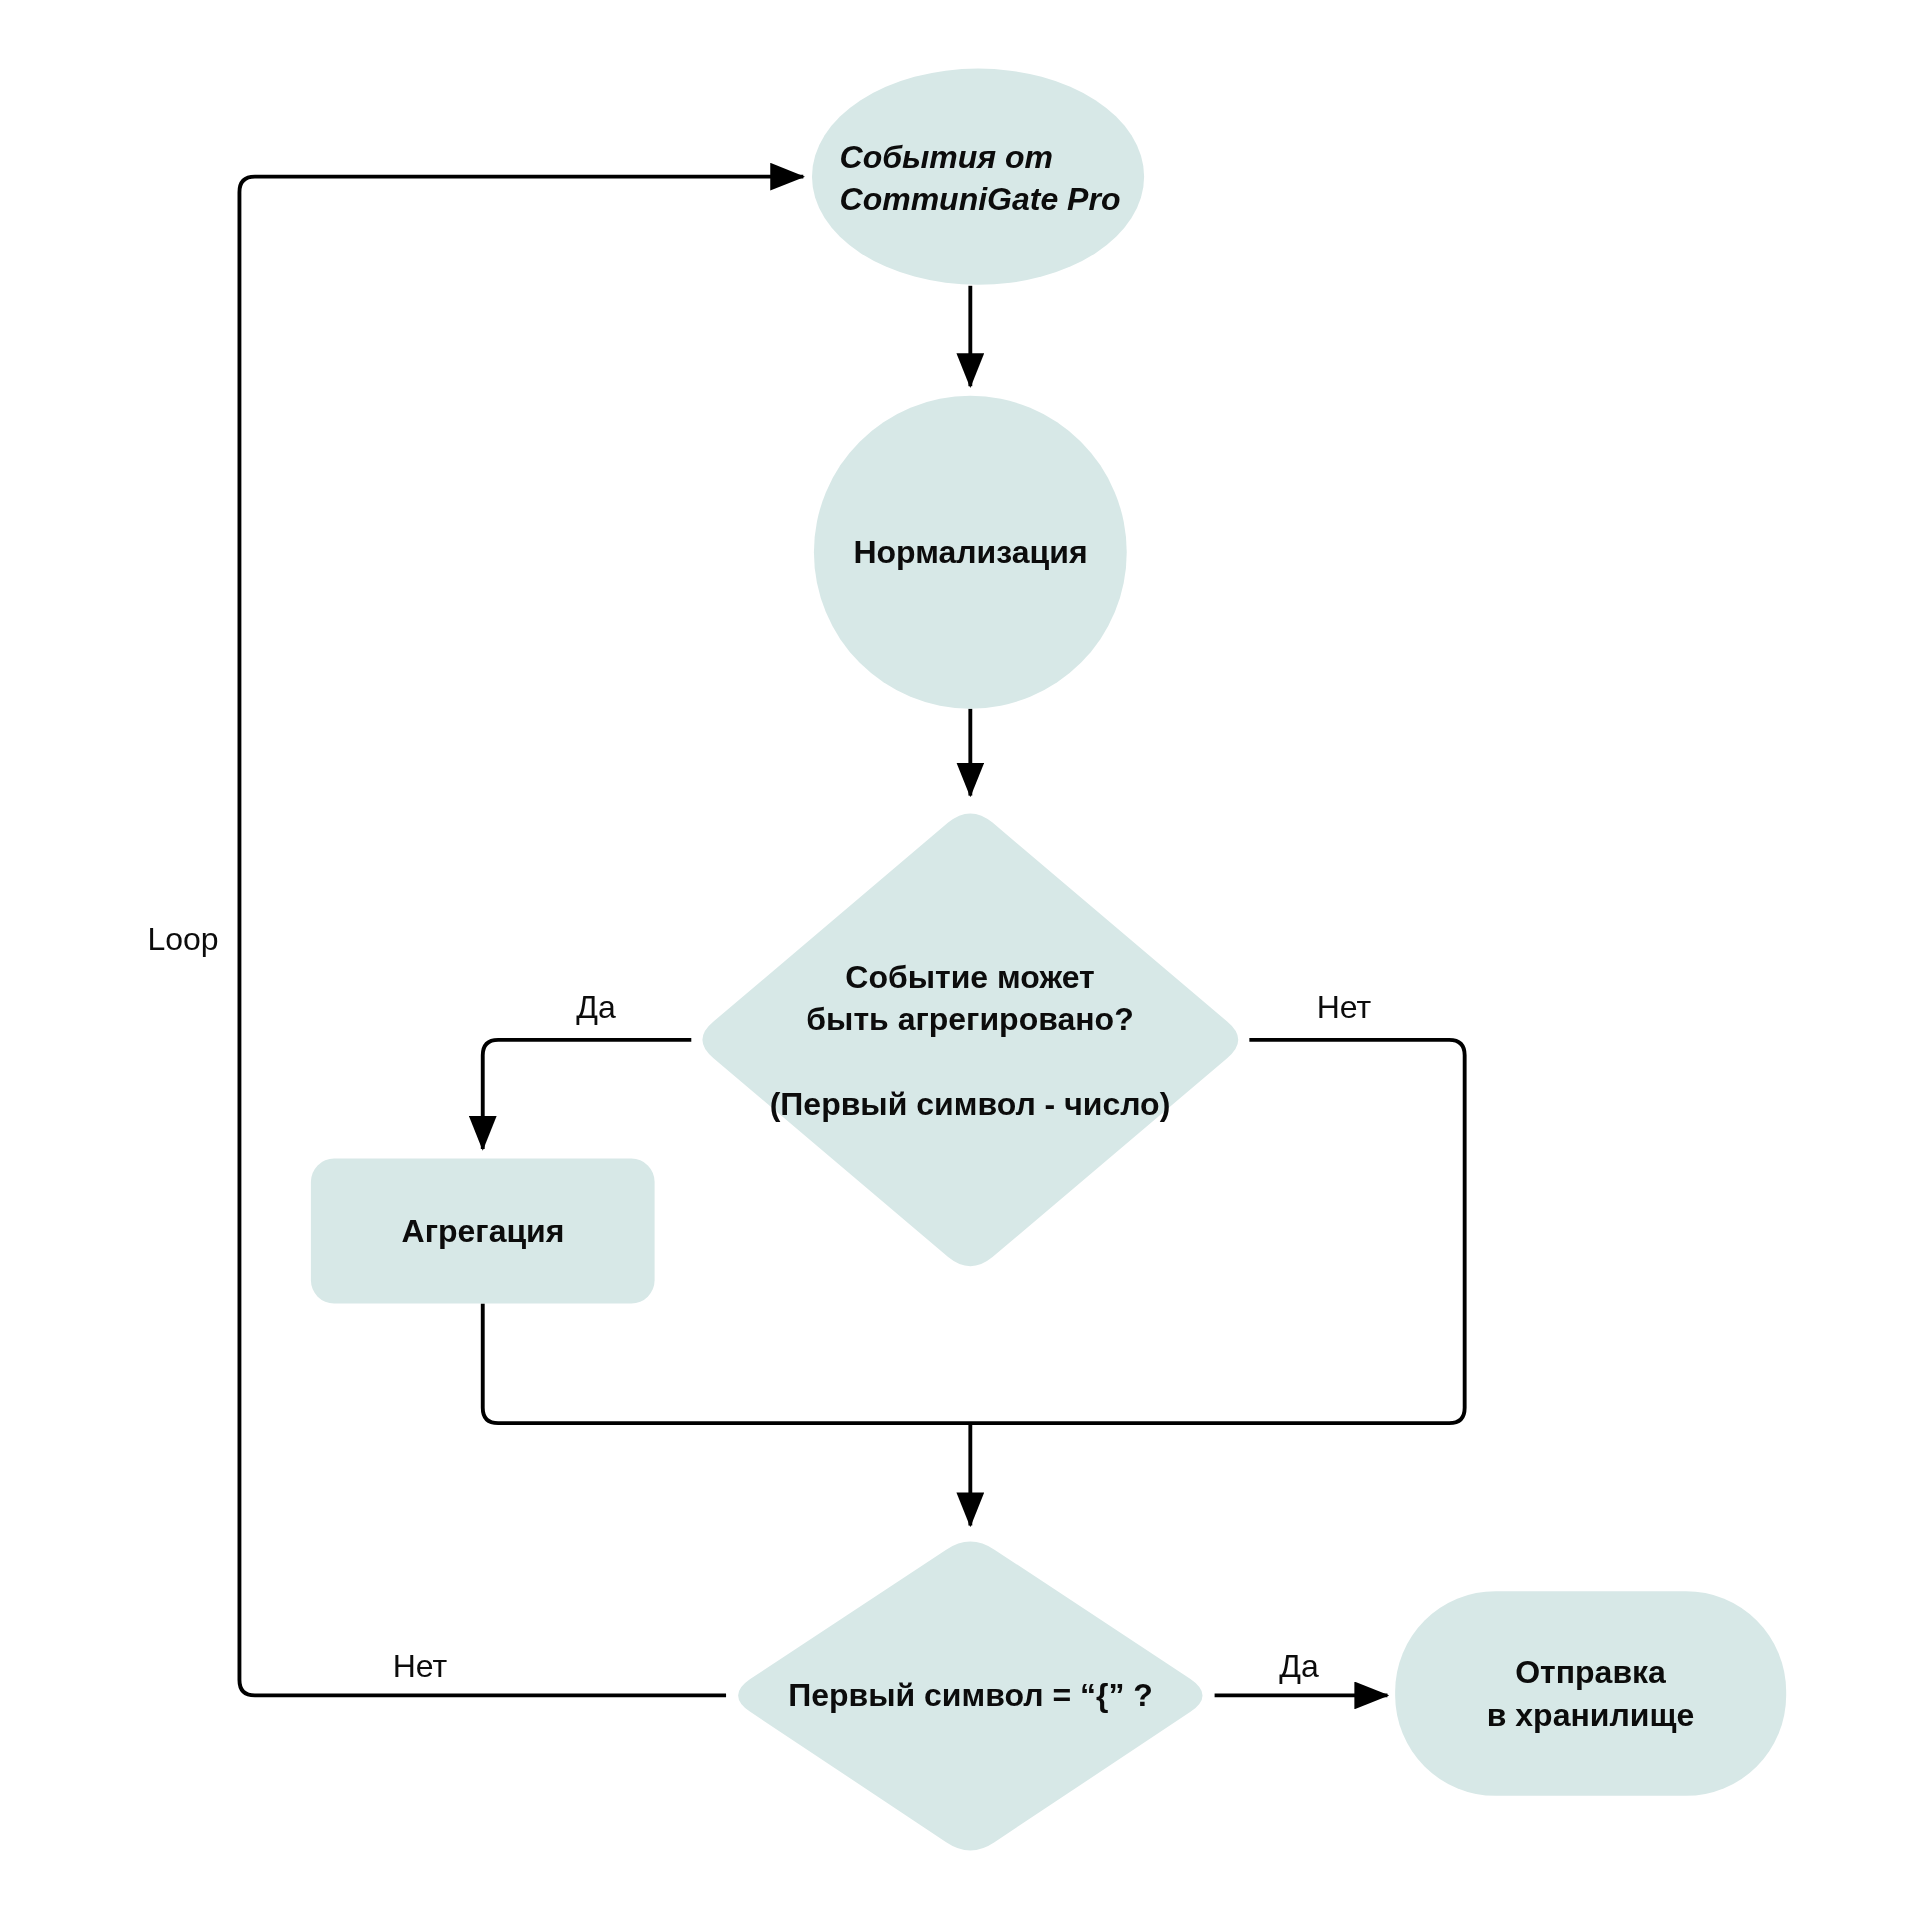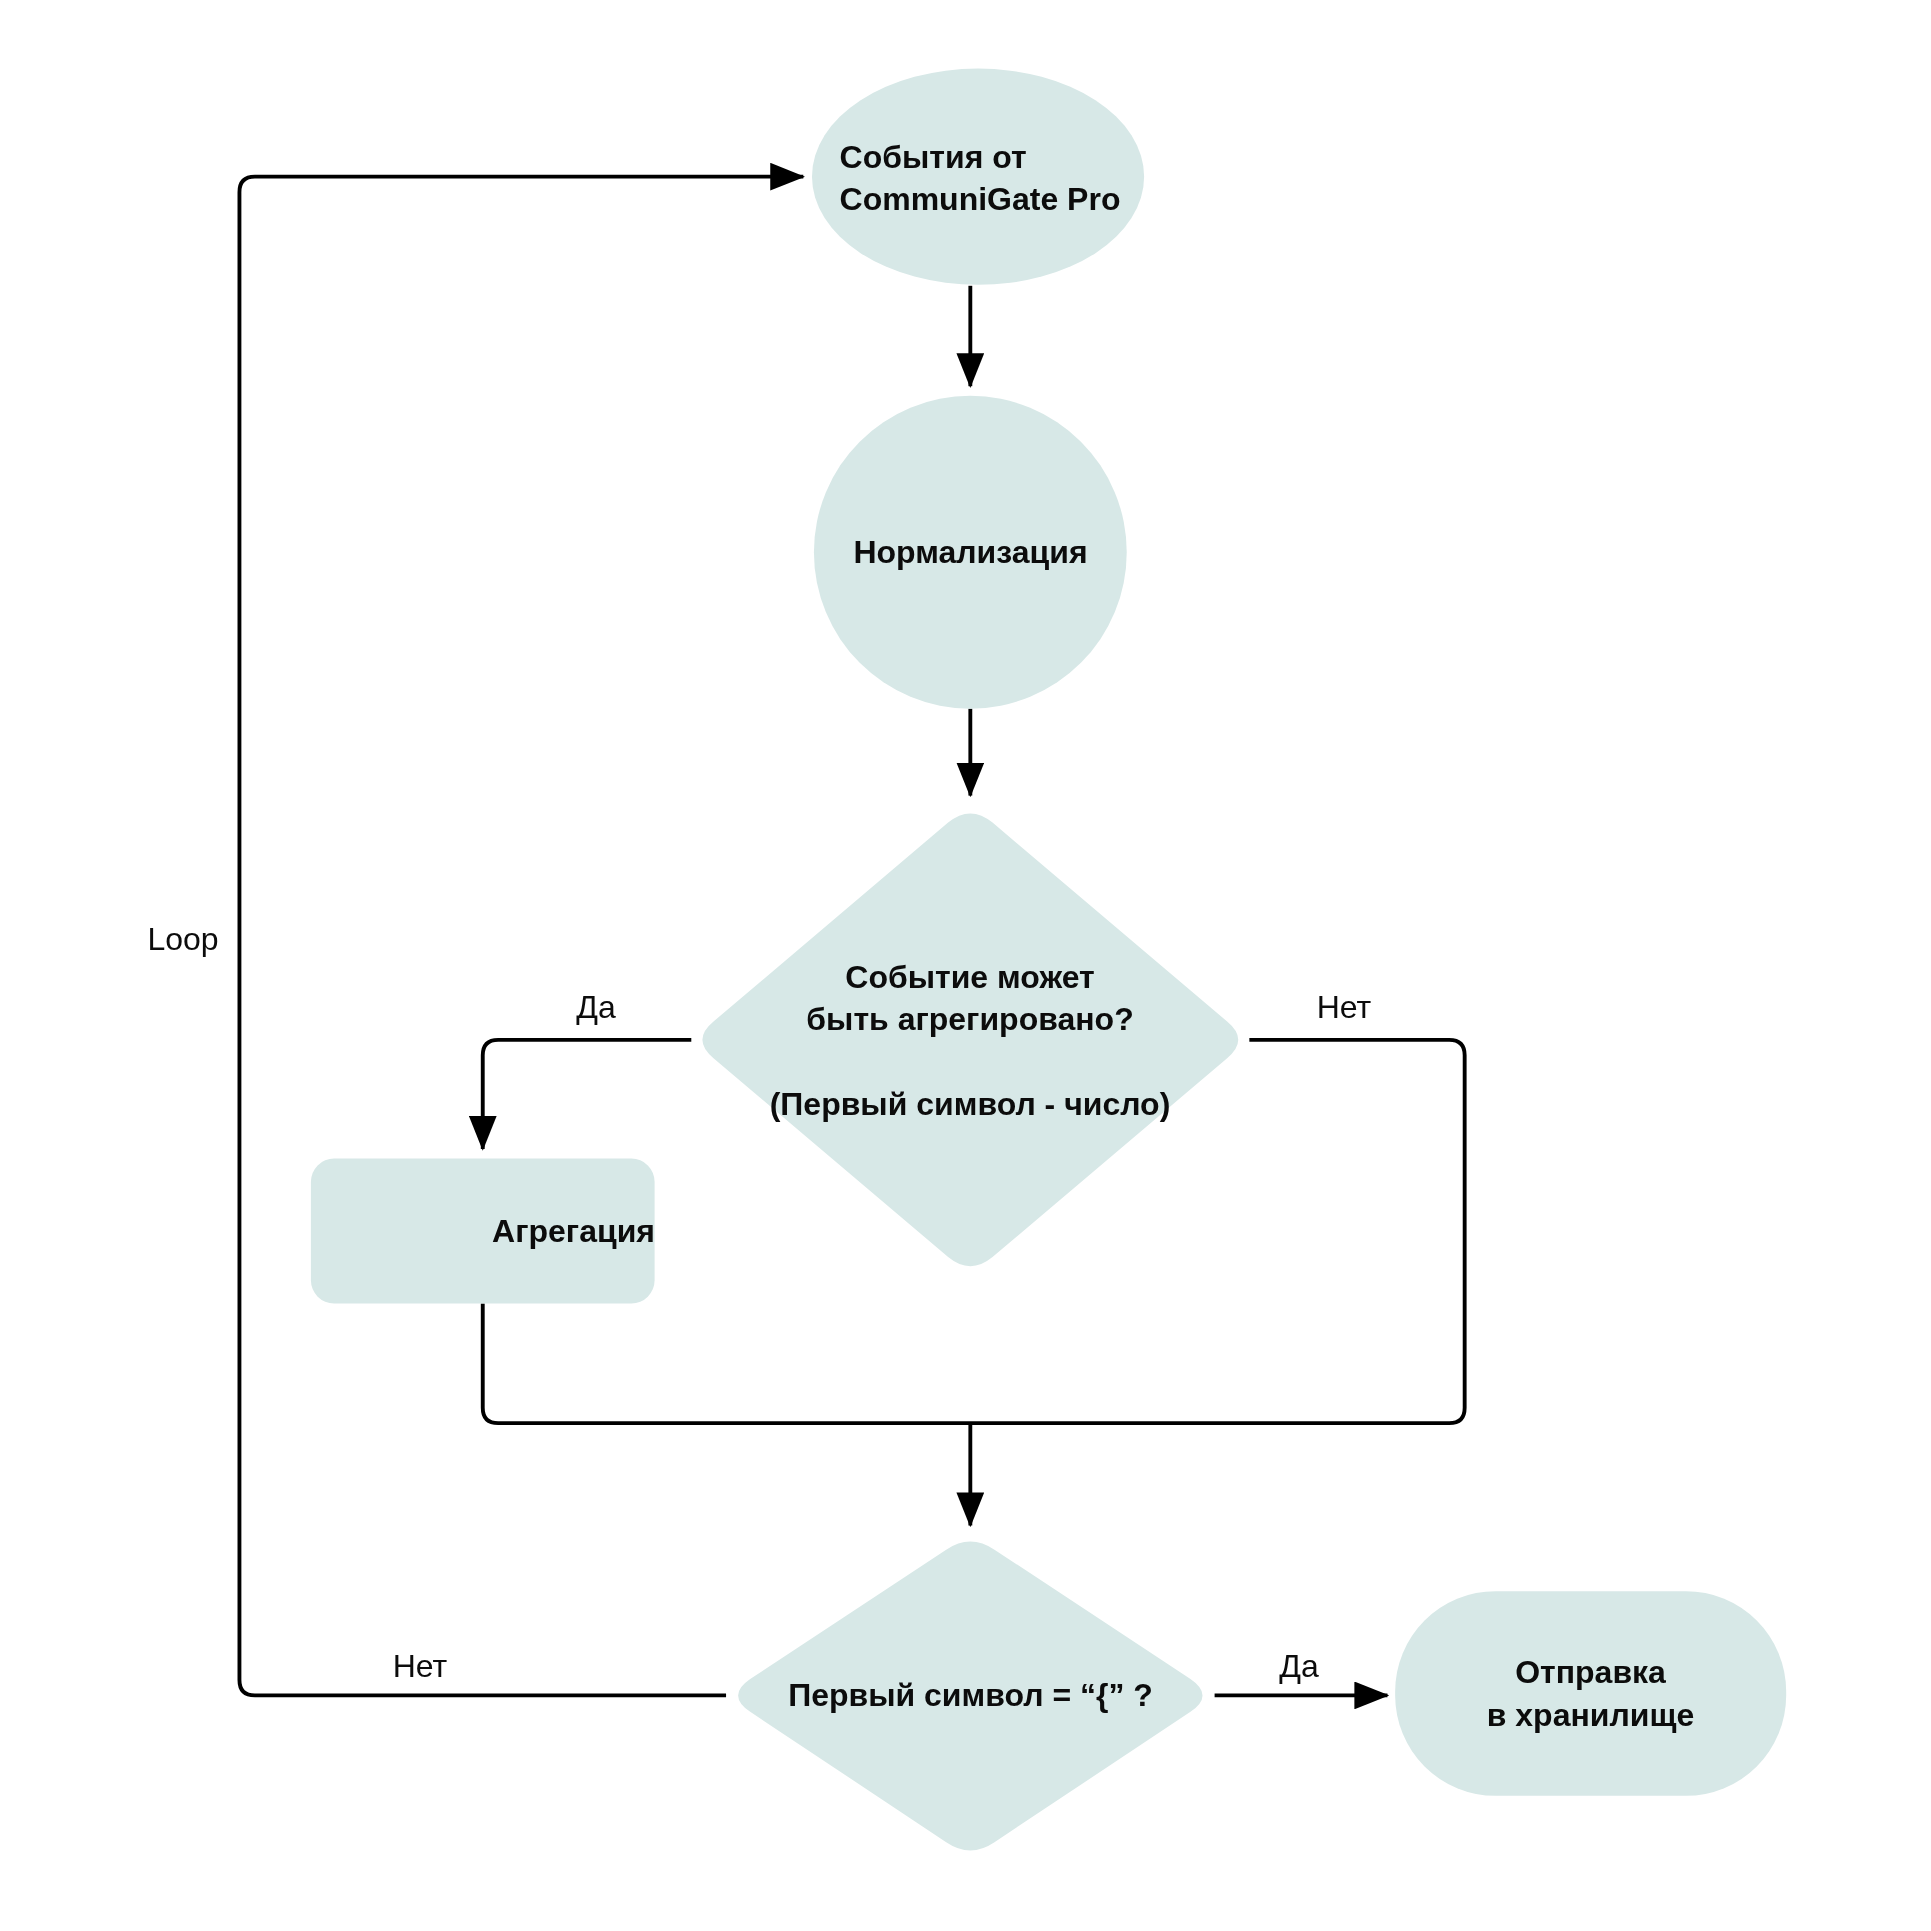--- a/index.html
+++ b/index.html
@@ -29,21 +29,21 @@
     align-items: center;
     justify-content: center;
     text-align: center;
     font-weight: 700;
     font-size: 32px;
     line-height: 1.32;
     color: #0c0c0c;
     pointer-events: none;
   }
   .node-label .lines { display: block; }
-  .node-label.align-left .lines { text-align: left; }
+  .node-label.align-left .lines { text-align: left; font-style: italic; }
   .note-line { margin-top: 42px; }
 
   
   .edge-label {
     position: absolute;
     transform: translate(-50%, -50%);
     font-size: 32px;
     font-weight: 400;
     white-space: nowrap;
     color: #0c0c0c;
@@ -98,21 +98,21 @@
       <div class="note-line">(Первый символ - число)</div>
     </div>
   </div>
 
   <div class="node-label" style="left:814px; top:396px; width:313px; height:313px;">
     <div class="lines">
       <div>Нормализация</div>
     </div>
   </div>
 
-  <div class="node-label" style="left:311px; top:1159px; width:344px; height:145px;justify-content:flex-end;">
+  <div class="node-label" style="left:311px; top:1159px; width:344px; height:145px;">
     <div class="lines">
       <div>Агрегация</div>
     </div>
   </div>
 
   <div class="node-label" style="left:1395px; top:1591px; width:391px; height:205px;">
     <div class="lines">
       <div>Отправка</div>
       <div>в хранилище</div>
     </div>

